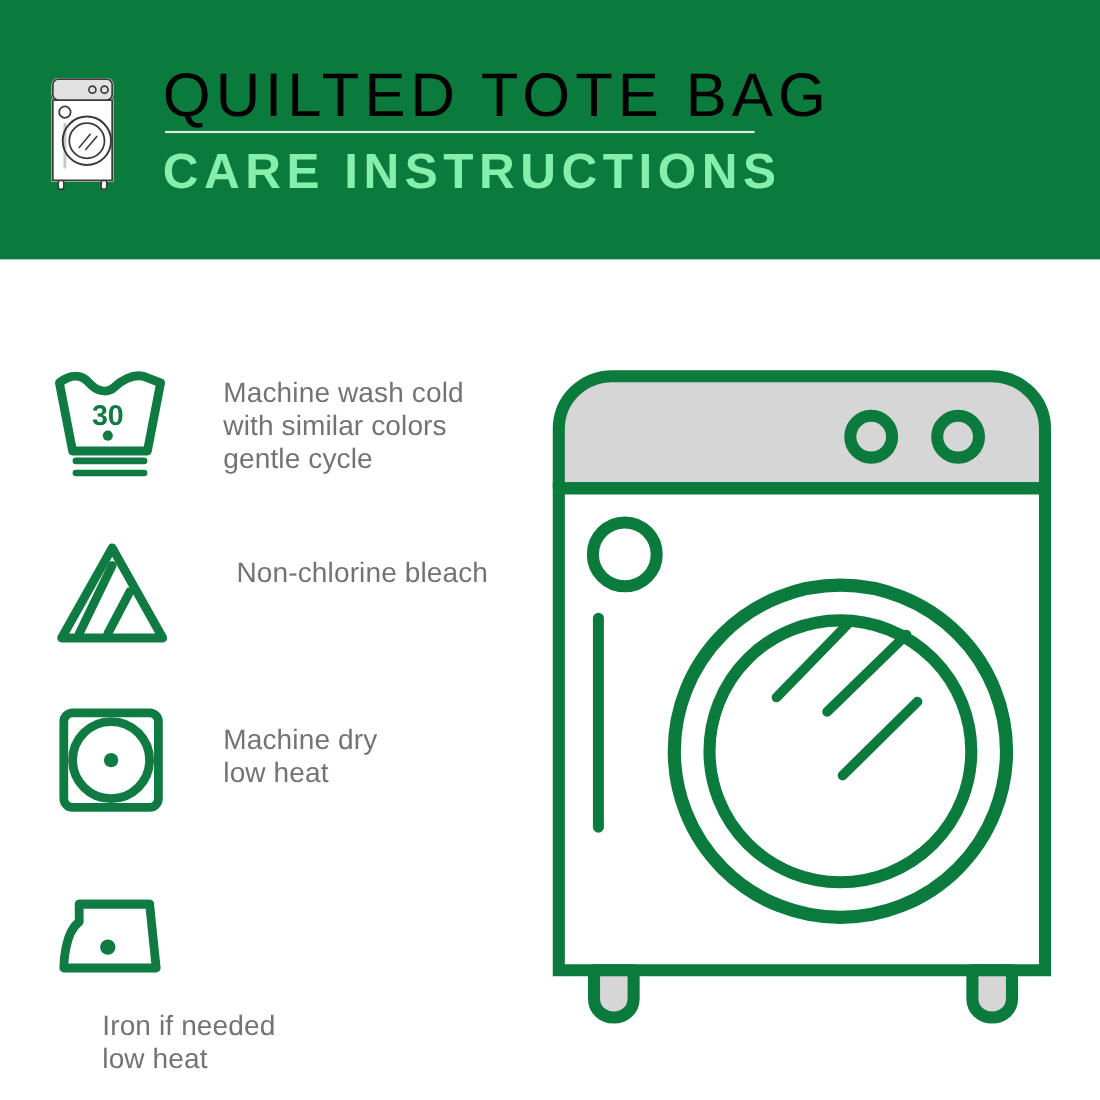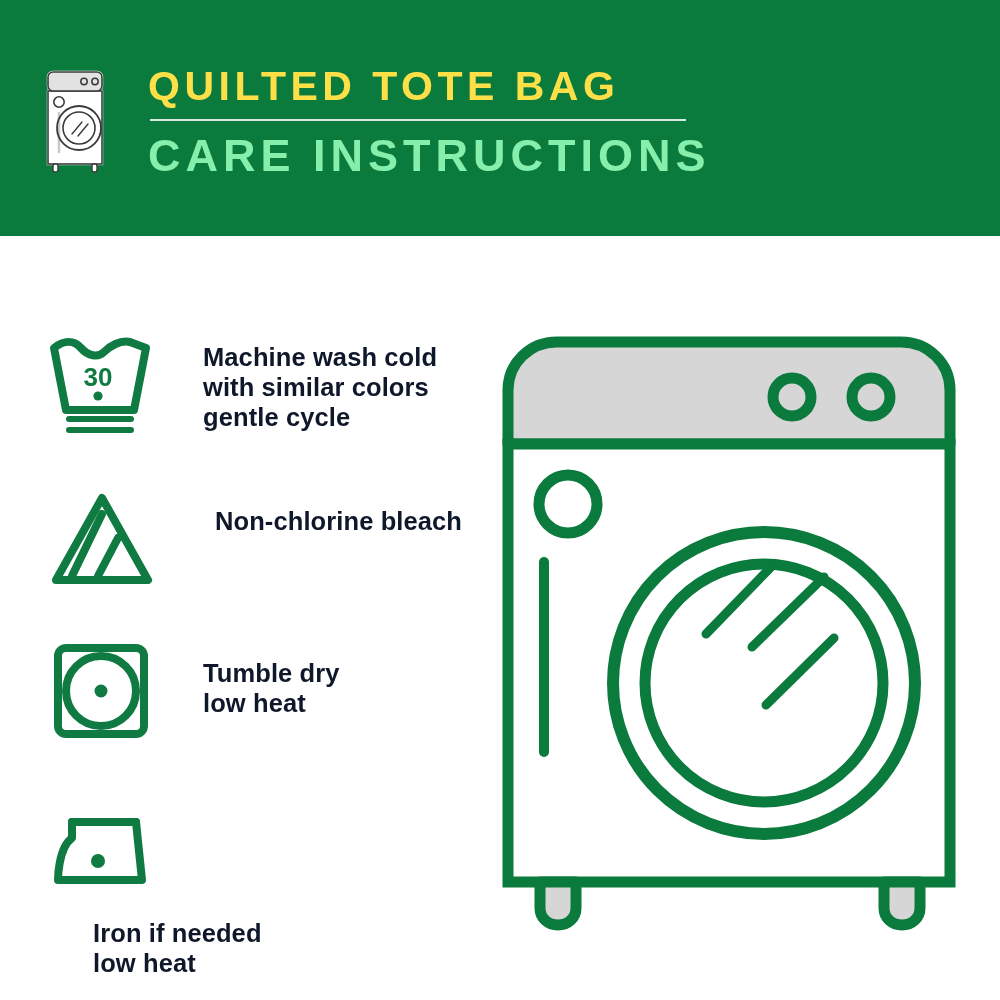--- a/index.html
+++ b/index.html
@@ -37,24 +37,24 @@
     height: 108px;
     flex: 0 0 auto;
     margin-top: 6px;
   }
   .header-text {
     margin-left: 38px;
     display: flex;
     flex-direction: column;
   }
   .title-line1 {
-    color: #fde047;
-    font-size: 41px;
+    color: #000000;
+    font-size: 56px;
     line-height: 48px;
-    font-weight: 700;
+    font-weight: 400;
     letter-spacing: 4.5px;
     white-space: nowrap;
   }
   .title-rule {
     height: 2px;
     background: rgba(255,255,255,0.85);
     margin: 9px 0 10px 2px;
     width: 536px;
   }
   .title-line2 {
@@ -90,24 +90,24 @@
   }
   .care-symbol {
     width: 110px;
     flex: 0 0 110px;
     display: flex;
     align-items: center;
     justify-content: flex-start;
   }
   .care-text {
     margin-left: 45px;
-    color: #0f172a;
+    color: #737373;
     font-size: 25.5px;
     line-height: 30px;
-    font-weight: 700;
+    font-weight: 400;
     letter-spacing: 0.1px;
     padding-top: 4px;
   }
   .care-text div { white-space: nowrap; }
 
   
   .row-wash   { height: 150px; }
   .row-bleach { height: 152px; gap: 12px; }
   .row-dry    { height: 148px; }
   .row-iron   { height: 120px; flex-direction: column; }
@@ -208,21 +208,21 @@
 
     <div class="care-row row-dry">
       <div class="care-symbol">
         <svg width="108" height="100" viewBox="0 0 108 100">
           <rect x="10" y="6" width="86" height="86" rx="8" fill="none" stroke="#0f7a41" stroke-width="8"></rect>
           <circle cx="53" cy="49" r="35" fill="none" stroke="#0f7a41" stroke-width="8"></circle>
           <circle cx="53" cy="49" r="6.5" fill="#0f7a41"></circle>
         </svg>
       </div>
       <div class="care-text">
-        <div>Tumble dry</div>
+        <div>Machine dry</div>
         <div>low heat</div>
       </div>
     </div>
 
     <div class="care-row row-iron">
       <div class="care-symbol">
         <svg width="108" height="86" viewBox="0 0 108 86">
           <path d="M24 16 L88 16 L94 74 L10 74 C10 74 10 42 24 32 Z" fill="none" stroke="#0f7a41" stroke-width="8" stroke-linejoin="round" stroke-linecap="round"></path>
           <line x1="24" y1="16" x2="88" y2="16" stroke="#0f7a41" stroke-width="8" stroke-linecap="round"></line>
           <circle cx="50" cy="55" r="7" fill="#0f7a41"></circle>

